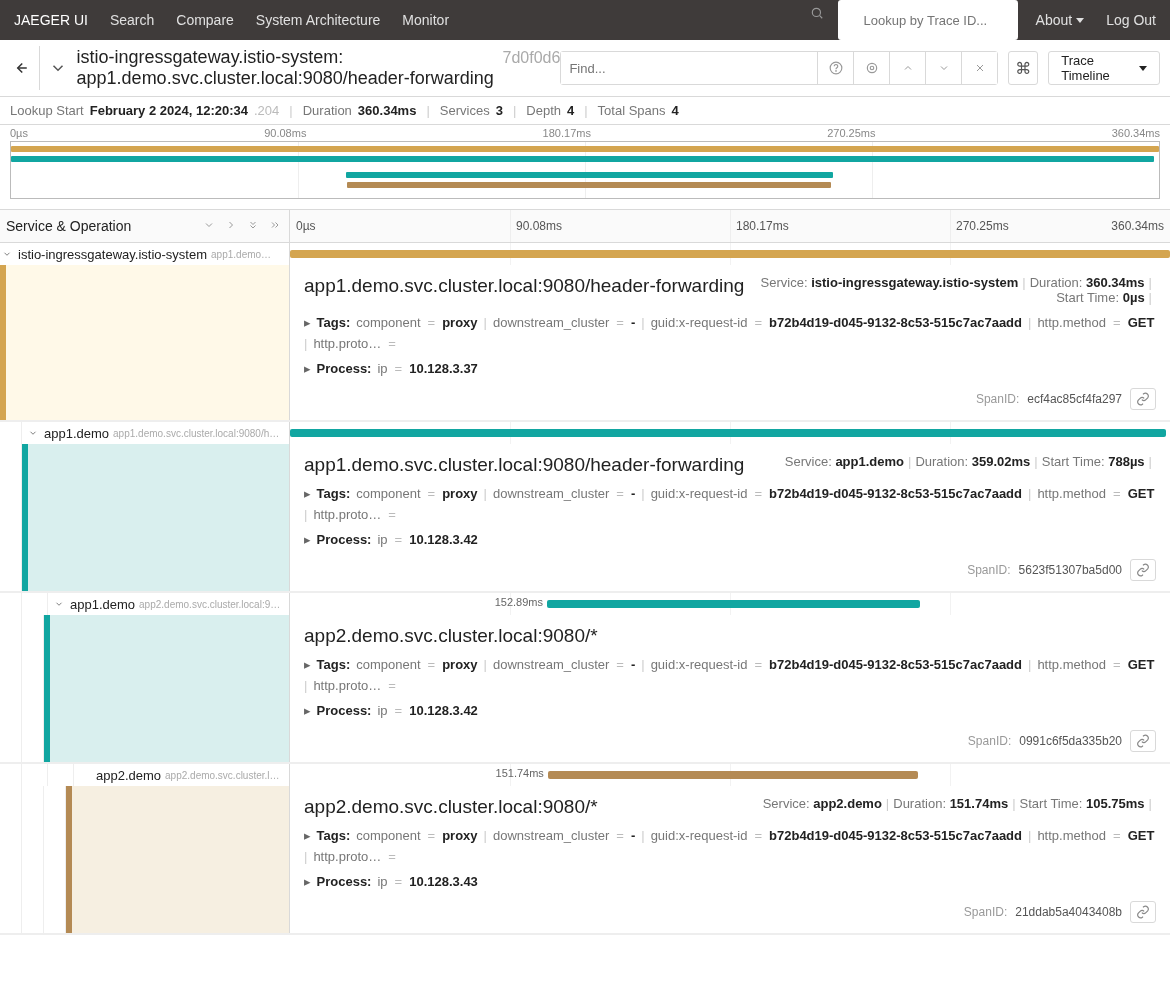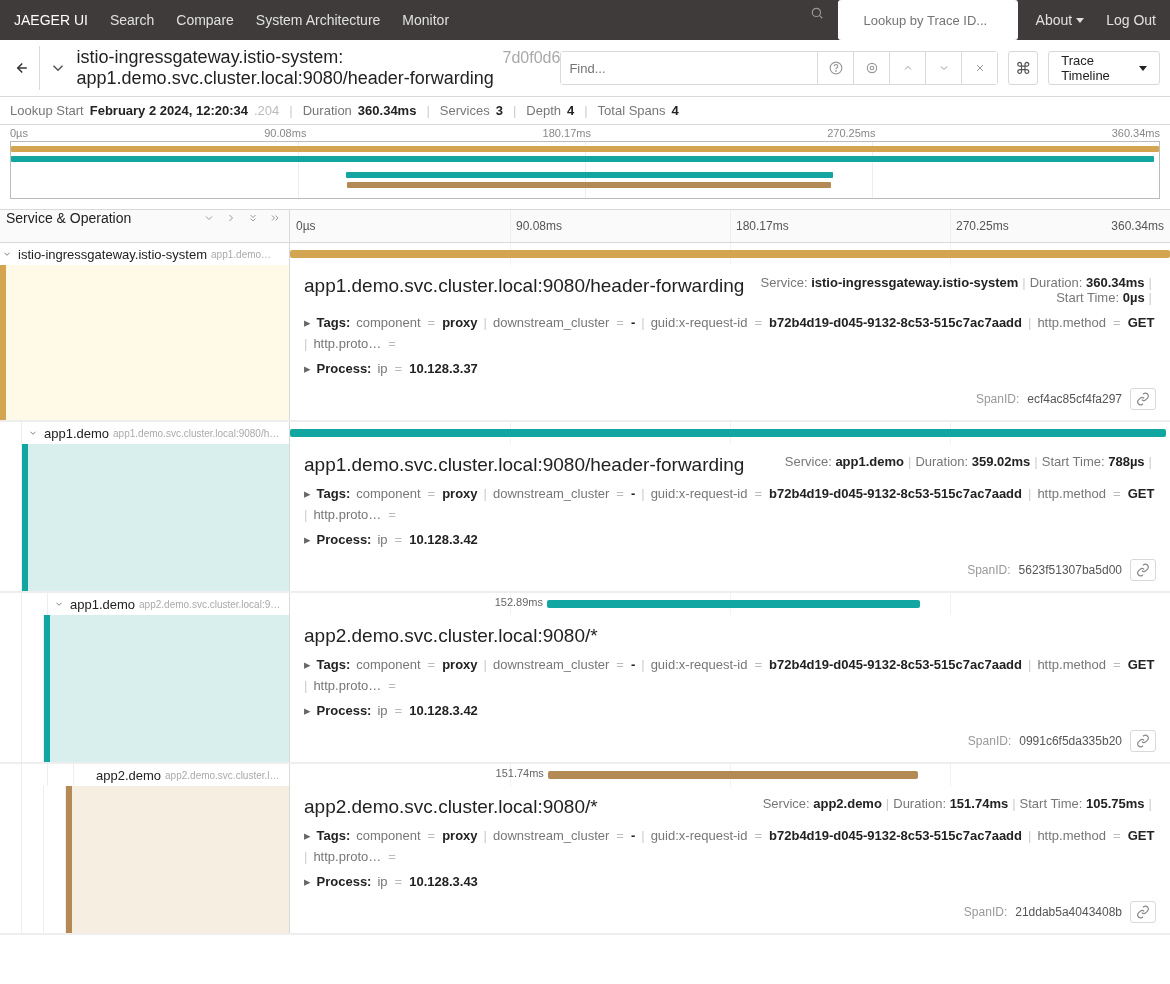--- a/index.html
+++ b/index.html
@@ -53,21 +53,21 @@
 
   
   .minimap-wrap { padding:0 10px 10px 10px; }
   .minimap-ticks { display:flex; justify-content:space-between; font-size:11px; color:#888; padding:2px 0; }
   .minimap { height:58px; border:1px solid #bbb; position:relative; }
   .minimap .gridline { position:absolute; top:0; bottom:0; width:1px; background:#eee; }
   .mm-bar { position:absolute; height:6px; border-radius:1px; }
 
   
   .colhdr { display:flex; border-top:1px solid var(--gray-border); border-bottom:1px solid var(--gray-border); background:#fafafa; height:34px; }
-  .colhdr-left { width:290px; display:flex; align-items:flex-start; padding:0 6px; gap:6px; border-right:1px solid var(--gray-border); position:relative;}
+  .colhdr-left { width:290px; display:flex; align-items:center; padding:0 6px; gap:6px; border-right:1px solid var(--gray-border); position:relative;}
   .colhdr-left .label { flex:1; font-size:14px; }
   .colhdr-left .ic { color:#999; font-size:12px; cursor:pointer; padding:2px;}
   .colhdr-right { flex:1; position:relative; }
   .colhdr-right .tick { position:absolute; top:50%; transform:translateY(-50%); font-size:12px; color:#555; }
 
   
   .spans { background:#fff; }
   .span-row { border-bottom:1px solid #eee; }
   .span-bar-line { display:flex; height:22px; align-items:center; }
   .span-name { width:290px; display:flex; align-items:center; gap:4px; padding-right:4px; font-size:13px; overflow:hidden; white-space:nowrap; border-right:1px solid var(--gray-border); height:22px; }

